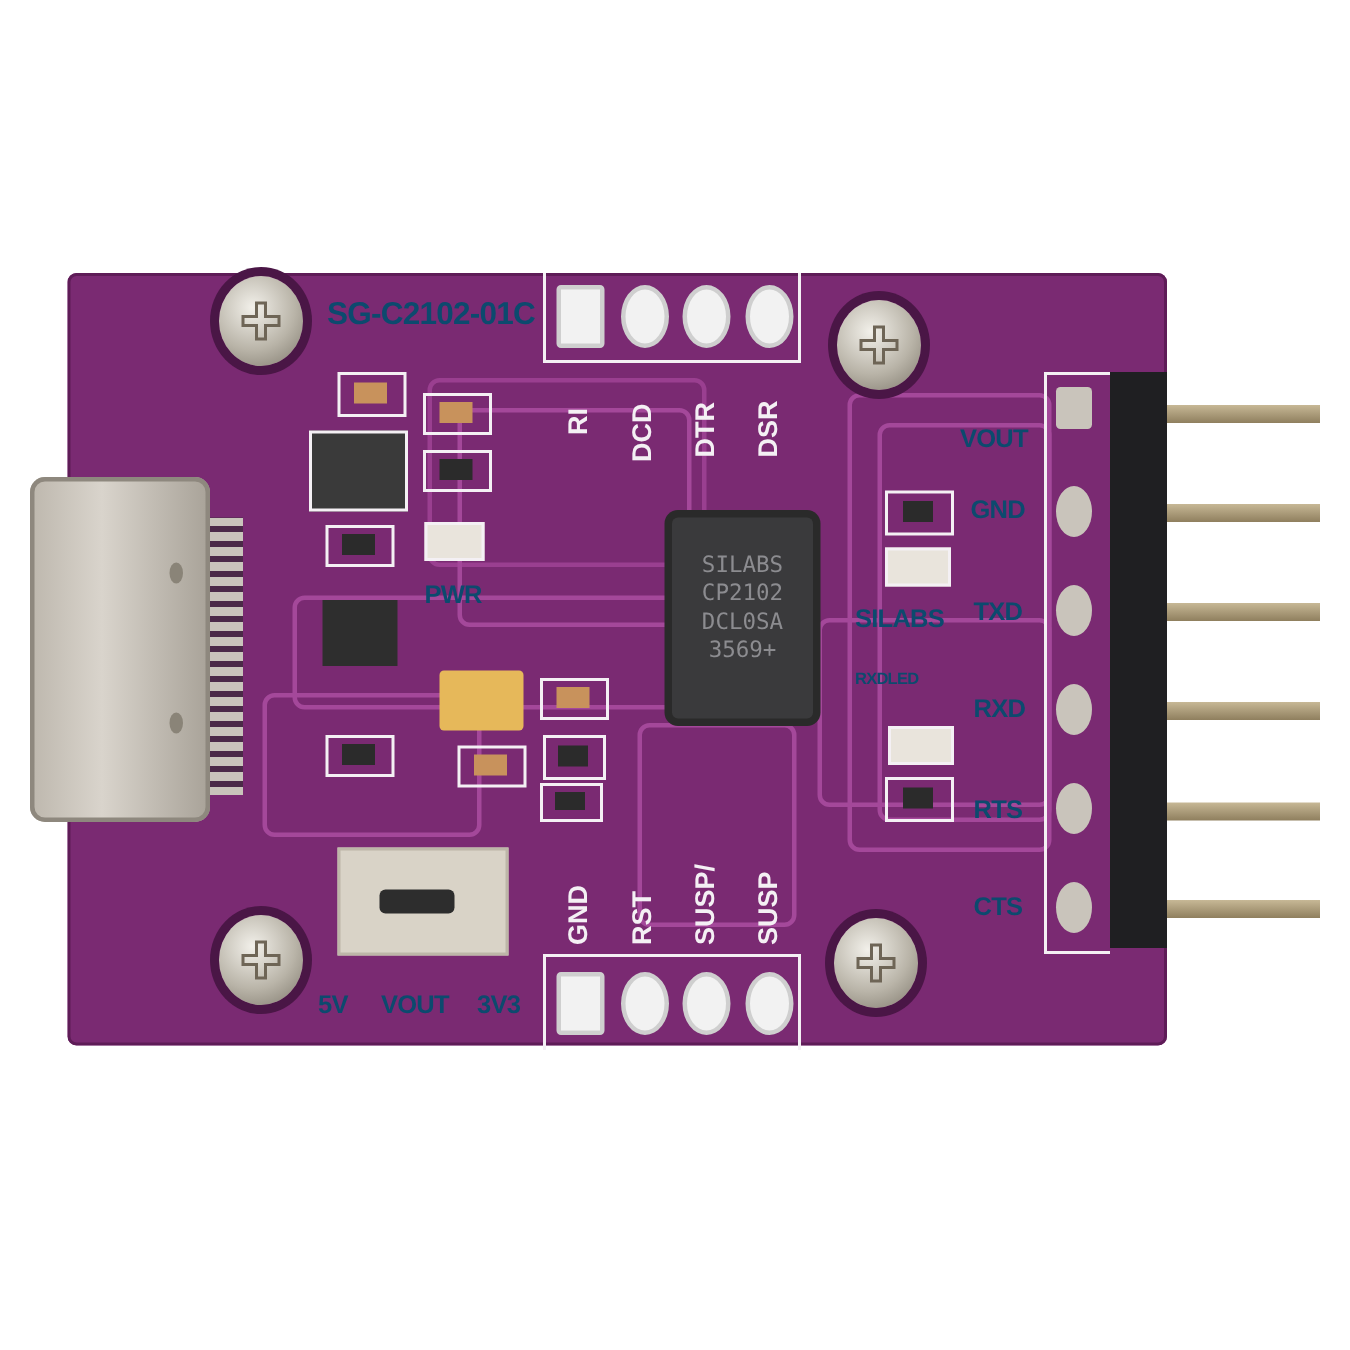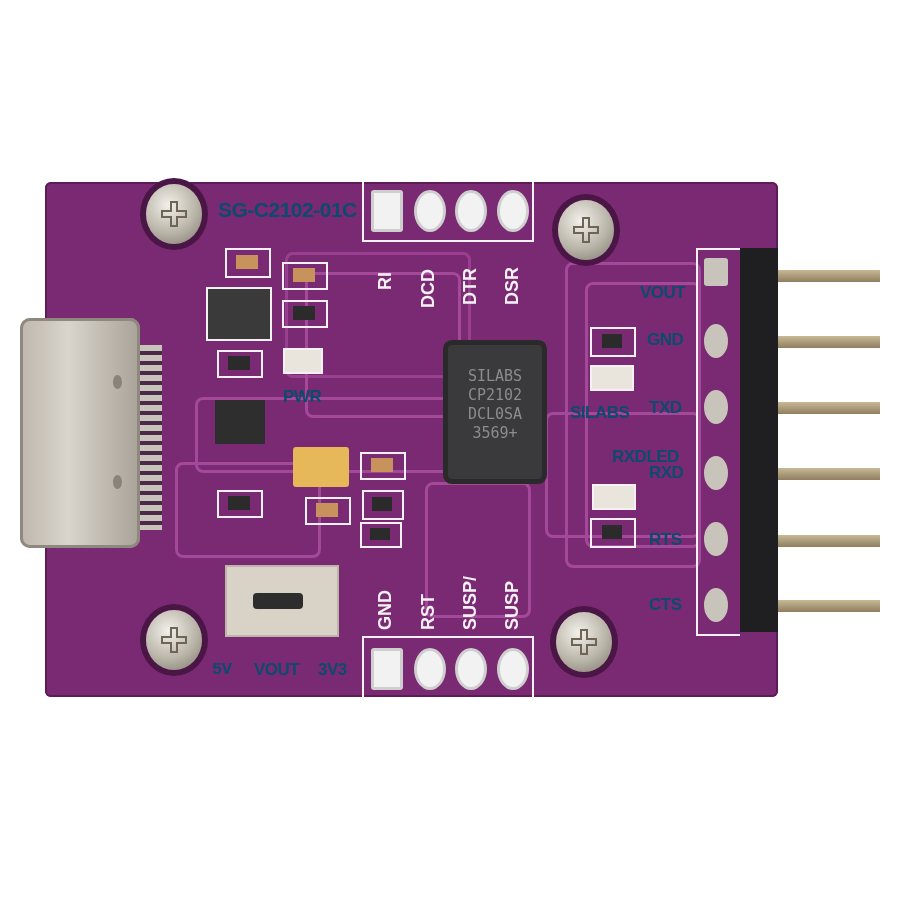--- a/index.html
+++ b/index.html
@@ -130,30 +130,30 @@
 <div class="smd" style="left:362px;top:490px;width:38px;height:26px;">
     <div class="res" style="left:8px;top:5px;width:20px;height:14px;"></div>
   </div>
 <div class="smd" style="left:360px;top:522px;width:38px;height:22px;">
     <div class="res" style="left:8px;top:4px;width:20px;height:12px;"></div>
   </div>
 
 <div class="abs switch">
   <div class="knob"></div>
 </div>
-<div class="silk" style="left:212px;top:660px;font-size:17px;font-family:Liberation Mono, monospace;">5V</div>
+<div class="silk" style="left:212px;top:660px;font-size:17px;">5V</div>
 <div class="silk" style="left:254px;top:660px;font-size:17px;">VOUT</div>
 <div class="silk" style="left:318px;top:660px;font-size:17px;">3V3</div>
 
 <div class="smd" style="left:590px;top:327px;width:42px;height:26px;">
     <div class="res" style="left:10px;top:5px;width:20px;height:14px;"></div>
   </div>
 <div class="led" style="left:590px;top:365px;width:40px;height:22px;"></div>
 <div class="silk" style="left:570px;top:403px;font-size:17px;">SILABS</div>
-<div class="silk" style="left:570px;top:447px;font-size:17px;margin-left:42px;">RXDLED</div>
+<div class="silk" style="left:570px;top:447px;font-size:11px;">RXDLED</div>
 <div class="led" style="left:592px;top:484px;width:40px;height:22px;"></div>
 <div class="smd" style="left:590px;top:518px;width:42px;height:26px;">
     <div class="res" style="left:10px;top:5px;width:20px;height:14px;"></div>
   </div>
 
 <div class="silk" style="left:640px;top:283px;font-size:17px;">VOUT</div>
 <div class="silk" style="left:647px;top:330px;font-size:17px;">GND</div>
 <div class="silk" style="left:649px;top:398px;font-size:17px;">TXD</div>
 <div class="silk" style="left:649px;top:463px;font-size:17px;">RXD</div>
 <div class="silk" style="left:649px;top:530px;font-size:17px;">RTS</div>

